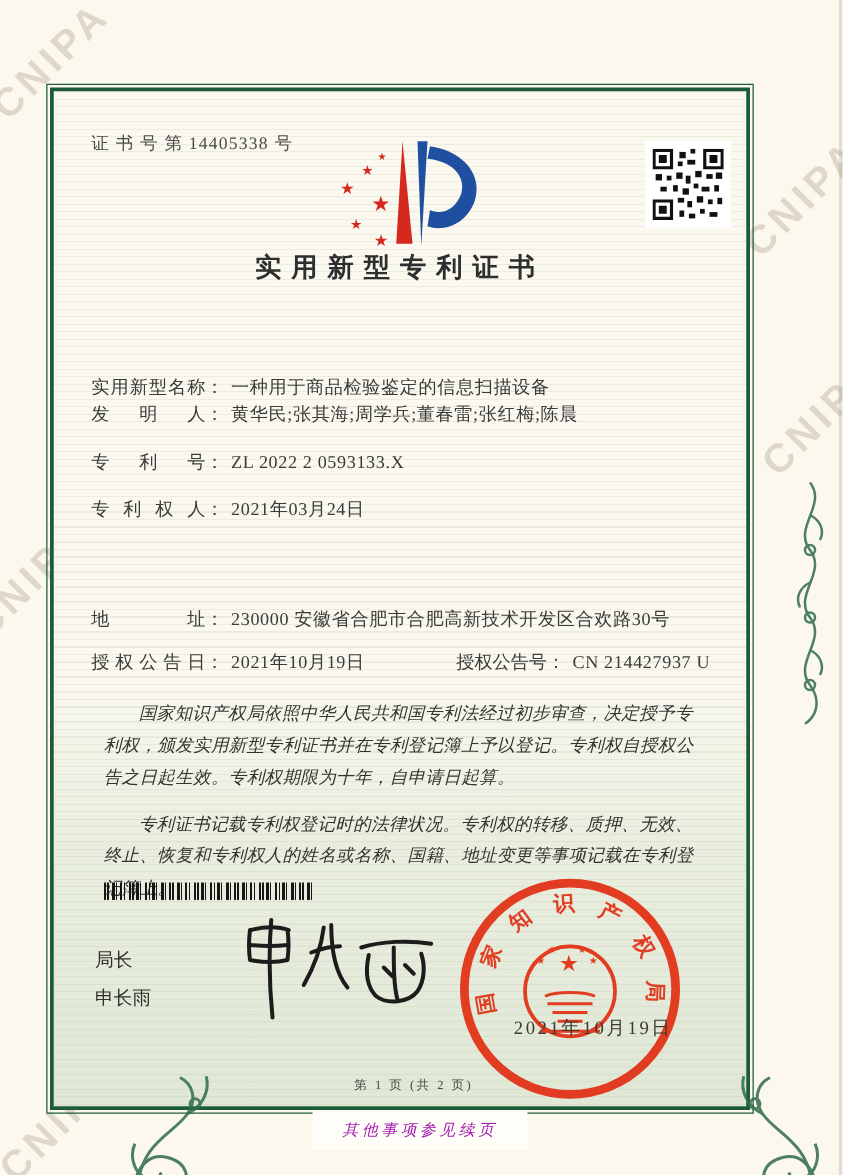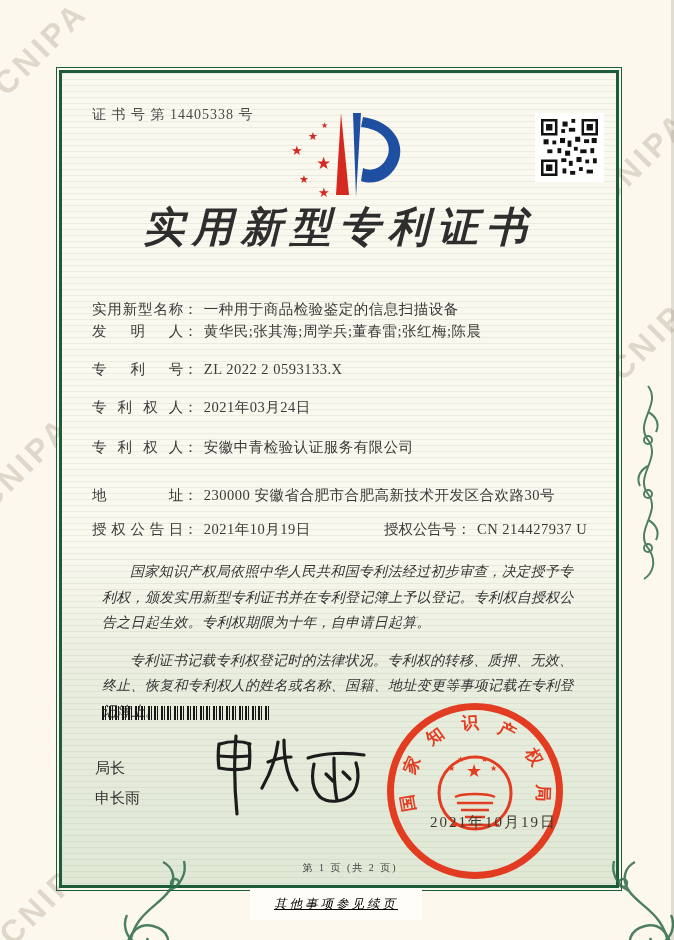--- a/index.html
+++ b/index.html
@@ -18,36 +18,36 @@
   .wm1{left:-18px;top:30px;}
   .wm2{left:584px;top:140px;}
   .wm3{left:598px;top:315px;}
   .wm4{left:-34px;top:445px;}
   .wm5{left:-12px;top:880px;}
   .wm6{left:392px;top:305px;}
   .wm7{left:382px;top:592px;}
   .wm8{left:150px;top:605px;}
   
   .cert{
-    position:absolute;left:59px;top:70px;width:560px;height:818px;z-index:1;
+    position:absolute;left:40px;top:70px;width:560px;height:818px;z-index:1;
     border:3px solid #1d5c38;outline:1px solid #1d5c38;outline-offset:2px;
     background-color:#fbf8ef;
     background-image:
       linear-gradient(180deg, rgba(255,255,255,0) 58%, rgba(173,200,165,0.22) 74%, rgba(167,196,158,0.32) 100%),
       repeating-linear-gradient(180deg, rgba(140,175,135,0.16) 0 1px, rgba(0,0,0,0) 1px 6px);
     box-sizing:border-box;
     padding-left:16px;
   }
   .cert-no{position:absolute;left:30px;top:33px;font-size:14px;color:#4a4a4a;letter-spacing:1px;}
   
   .logo{position:absolute;left:221px;top:34px;width:136px;height:94px;}
   
   .qr{position:absolute;left:473px;top:40px;width:57px;height:57px;background:#fff;padding:6px;}
   .title{position:absolute;left:0;top:127px;width:100%;text-align:center;
-         font-size:41px;font-weight:bold;letter-spacing:8px;color:#2e2e2e;font-style:italic;}
+         font-size:21px;font-weight:bold;letter-spacing:8px;color:#2e2e2e;}
   
   .row{position:absolute;left:30px;width:510px;font-size:14.5px;color:#3a3a3a;white-space:nowrap;}
   .flabel{display:inline-block;width:6.3em;text-align:justify;text-align-last:justify;vertical-align:top;}
   .colon{display:inline-block;margin-right:6px;}
   .fvalue{letter-spacing:0.5px;}
   .r1{top:211px;margin-top:16px;} .r2{top:249px;} .r3{top:287px;} .r4{top:325px;}
   .r5{top:365px;} .r6{top:413px;} .r7{top:447px;}
   .pair2{position:absolute;left:292px;top:0;}
   .pair2 .flabel{width:auto;text-align:left;text-align-last:auto;}
   
@@ -74,22 +74,22 @@
   .sc4{left:120px;top:28px;transform:translate(-50%,-50%) rotate(28deg);}
   .sc5{left:147px;top:54px;transform:translate(-50%,-50%) rotate(60deg);}
   .sc6{left:156px;top:90px;transform:translate(-50%,-50%) rotate(92deg);}
   .emblem{position:absolute;left:48px;top:42px;width:80px;height:96px;}
   .seal-date{position:absolute;left:368px;top:740px;width:160px;font-size:15px;color:#3c3a32;
              letter-spacing:2px;z-index:3;white-space:nowrap;}
   
   .pagenum{position:absolute;left:0;top:788px;width:100%;text-align:center;font-size:10px;
            color:#444;letter-spacing:2px;margin-left:11px;}
   .footnote{position:absolute;left:250px;top:888px;width:172px;height:32px;background:#fffdf8;
-            z-index:2;text-align:center;line-height:32px;font-size:12.5px;color:#000000;
-            letter-spacing:3px;font-style:italic;text-decoration:underline;}
+            z-index:2;text-align:center;line-height:32px;font-size:12.5px;color:#a21caf;
+            letter-spacing:3px;font-style:italic;}
   
   .orn{position:absolute;z-index:2;}
   .orn-bl{left:57px;top:778px;}
   .orn-br{left:505px;top:778px;transform:scaleX(-1);}
   .orn-right{left:626px;top:382px;z-index:0;}
 </style>
 </head>
 <body>
 
 <div class="edge-shade"></div>
@@ -175,23 +175,20 @@
   </div>
   <div class="row r2">
     <span class="flabel">发明人</span><span class="colon">：</span><span class="fvalue">黄华民;张其海;周学兵;董春雷;张红梅;陈晨</span>
   </div>
   <div class="row r3">
     <span class="flabel">专利号</span><span class="colon">：</span><span class="fvalue">ZL 2022 2 0593133.X</span>
   </div>
   <div class="row r4">
     <span class="flabel">专利权人</span><span class="colon">：</span><span class="fvalue">2021年03月24日</span>
   </div>
-  <div class="row r5">
-    <span class="flabel">专利权人</span><span class="colon">：</span><span class="fvalue">安徽中青检验认证服务有限公司</span>
-  </div>
   <div class="row r6">
     <span class="flabel">地址</span><span class="colon">：</span><span class="fvalue">230000 安徽省合肥市合肥高新技术开发区合欢路30号</span>
   </div>
   <div class="row r7">
     <span class="flabel">授权公告日</span><span class="colon">：</span><span class="fvalue">2021年10月19日</span>
     <span class="pair2">
       <span class="flabel">授权公告号</span><span class="colon">：</span><span class="fvalue">CN 214427937 U</span>
     </span>
   </div>
 

